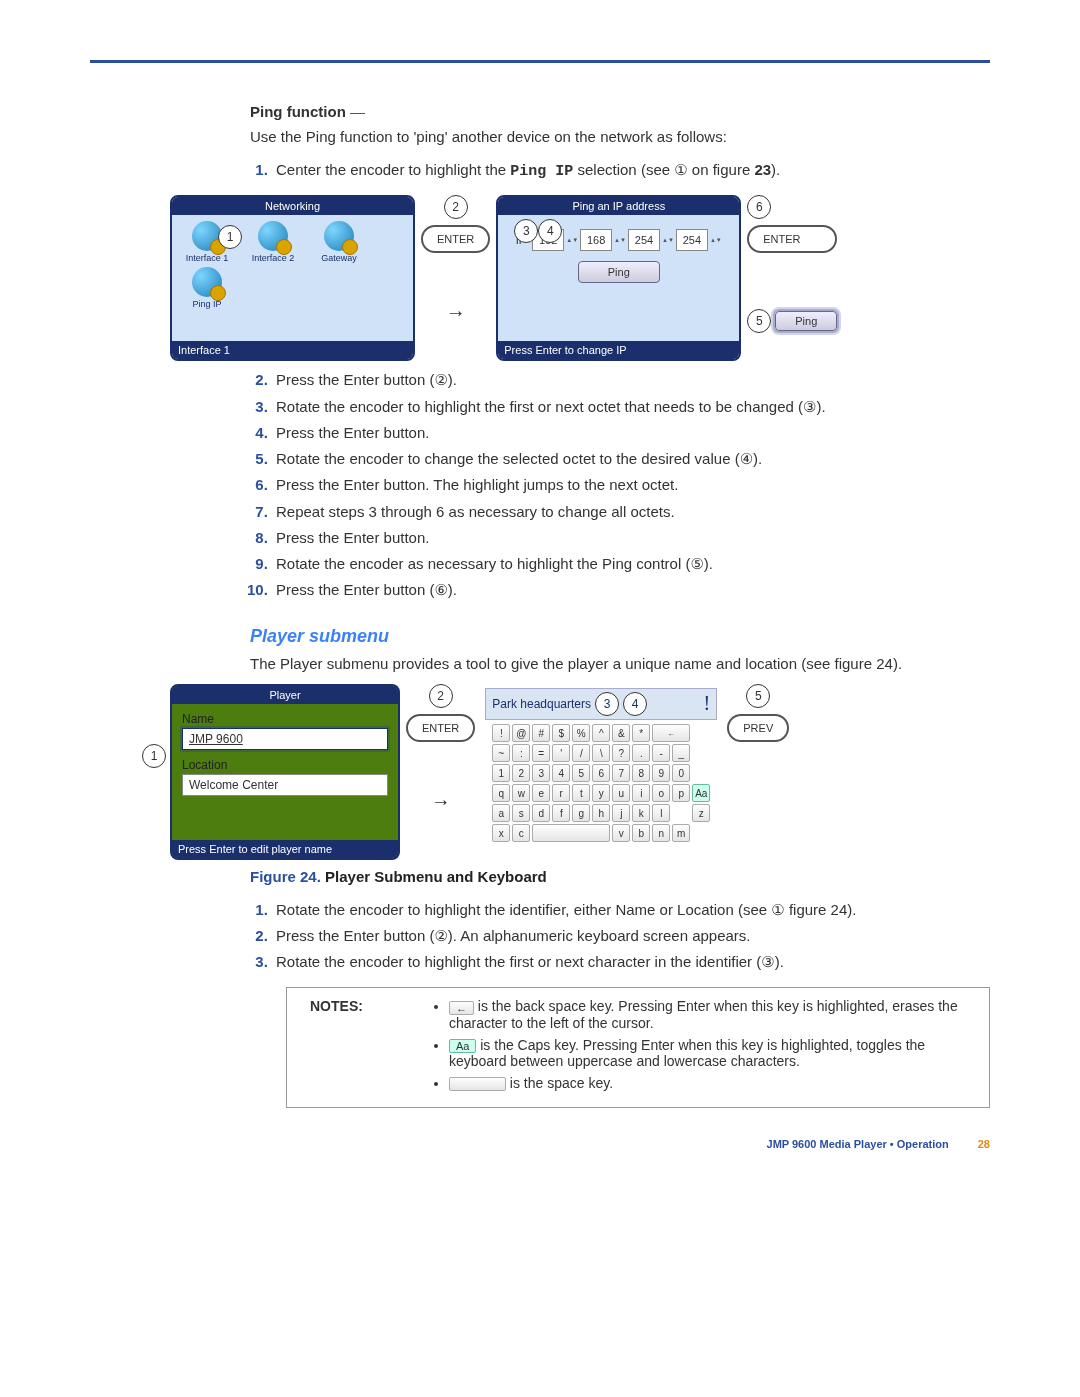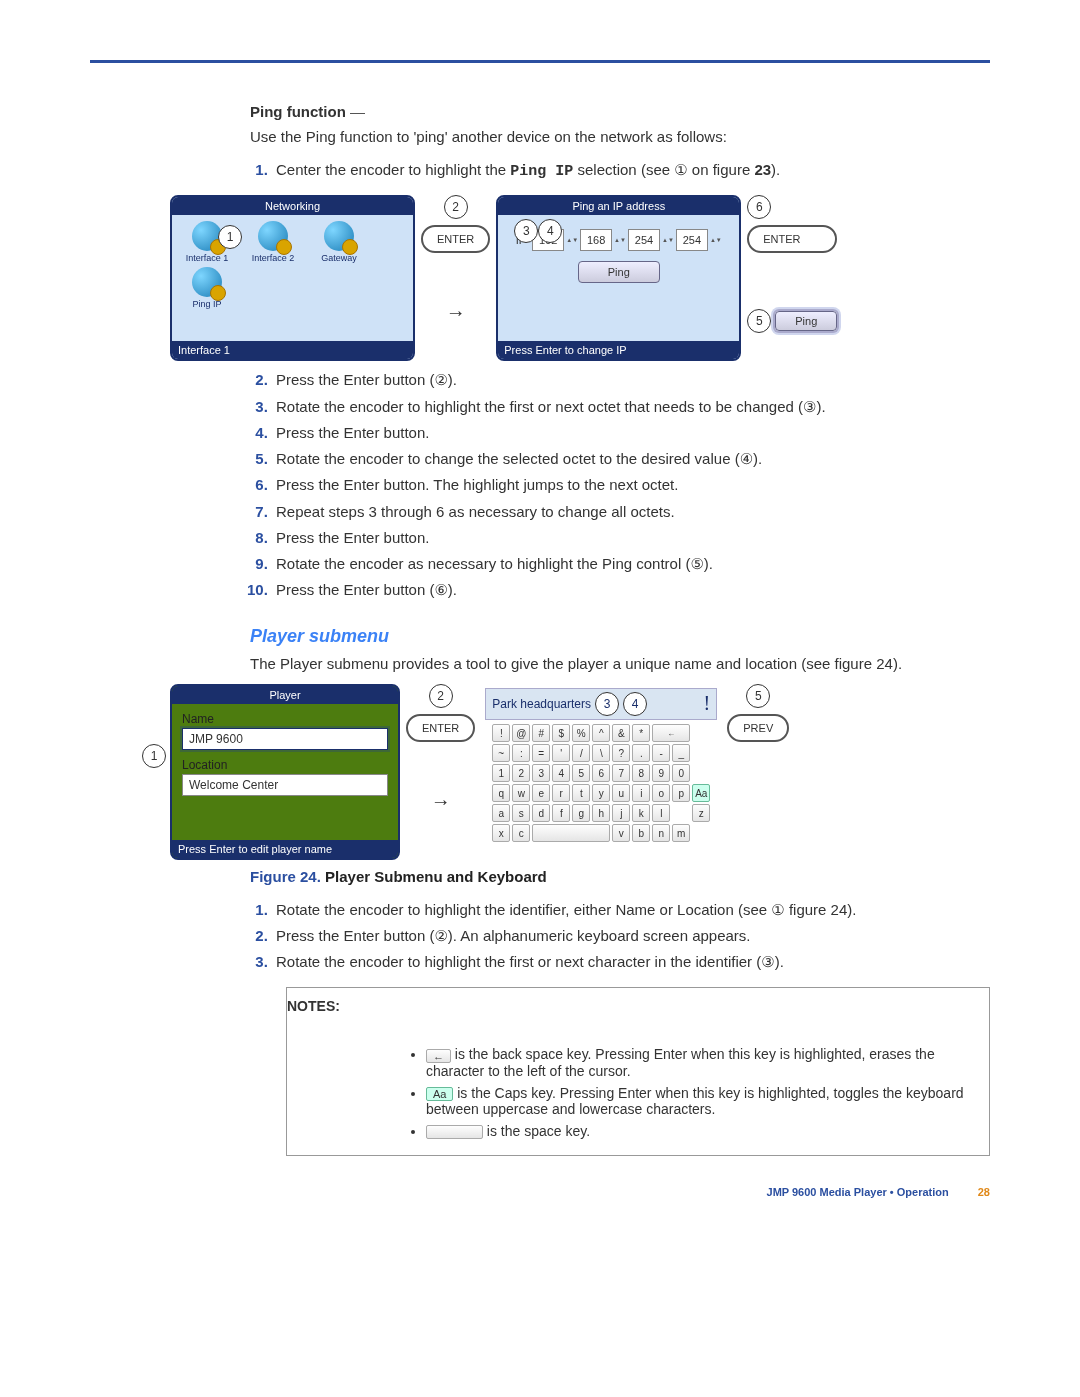--- a/index.html
+++ b/index.html
@@ -143,21 +143,21 @@
     border: 2px solid #1a2f6b; border-radius: 8px; background: #4d7c0f;
     width: 230px; height: 176px; box-sizing:border-box; position:relative; overflow:hidden;
   }
   .player-frame .device-header { background:#1a2f6b; }
   .form-row { margin: 8px 10px 2px 10px; font-size: 12px; color:#222; }
   .form-input {
     margin: 2px 10px 4px 10px; background:#fff; border:1px solid #888;
     padding: 3px 6px; font-size:12px;
   }
   .form-input.selected {
-    border: 1px solid #1a2f6b; box-shadow: 0 0 0 2px rgba(30,60,150,0.3);
+    border: 1px solid #1a2f6b; box-shadow: 0 0 0 2px rgba(30,60,150,0.3); text-decoration: underline;
   }
   .kbd-frame {
     width: 240px; padding: 4px; box-sizing:border-box;
   }
   .kbd-title {
     background: #d9e5f2; border: 1px solid #aac; padding: 3px 6px; font-size: 12px; color:#1a2f6b;
     display:flex; align-items:center; gap:4px; margin-bottom:4px;
   }
   .cursor-symbol { font-family: Georgia, serif; font-size:20px; flex:1; text-align:right; }
   .kbd-grid {
@@ -166,21 +166,21 @@
   .key {
     width:18px; height:18px; background: linear-gradient(#fefefe,#e5e5e5);
     border:1px solid #aaa; font-size:10px; text-align:center; line-height:18px; border-radius:2px;
     box-sizing: border-box;
   }
   .key.wide { grid-column: span 2; width:auto; font-size:8px; }
   .key.caps { background:#cfe; border-color:#6b9; }
   .key.space { grid-column: span 4; width:auto; }
   
   .notes-box {
-    border: 1px solid #999; padding: 10px 0; margin: 12px 0 0 36px; font-size: 14px;
+    border: 1px solid #999; padding: 10px 23px; margin: 12px 0 0 36px; font-size: 14px;
   }
   .notes-box .notes-label { font-weight: bold; }
   .notes-box ul { margin: 0 0 0 86px; padding: 0; }
   .notes-box ul li { margin-bottom: 6px; }
   .key-sample {
     display:inline-block; padding: 0 6px; border:1px solid #aaa; border-radius:2px;
     background: linear-gradient(#fefefe,#e5e5e5); font-size: 11px; vertical-align: middle;
   }
   .key-sample.caps-s { background:#cfe; border-color:#6b9; }
   .key-sample.space-s { padding: 0 26px; }
@@ -386,21 +386,21 @@
 
     <ol class="steps">
       <li>Rotate the encoder to highlight the identifier, either Name or Location (see ① figure 24).</li>
       <li>Press the Enter button (②). An alphanumeric keyboard screen appears.</li>
       <li>Rotate the encoder to highlight the first or next character in the identifier (③).</li>
     </ol>
 
     <div class="notes-box">
       <div style="display:flex;">
         <span class="notes-label">NOTES:</span>
-        <ul style="flex:1;margin-top:48px;">
+        <ul style="flex:1;">
           <li>
             <span class="key-sample">←</span><span> is the back space key. Pressing Enter when this key is highlighted, erases the character to the left of the cursor.</span>
           </li>
           <li>
             <span class="key-sample caps-s">Aa</span><span> is the Caps key. Pressing Enter when this key is highlighted, toggles the keyboard between uppercase and lowercase characters.</span>
           </li>
           <li>
             <span class="key-sample space-s">&nbsp;</span><span> is the space key.</span>
           </li>
         </ul>

